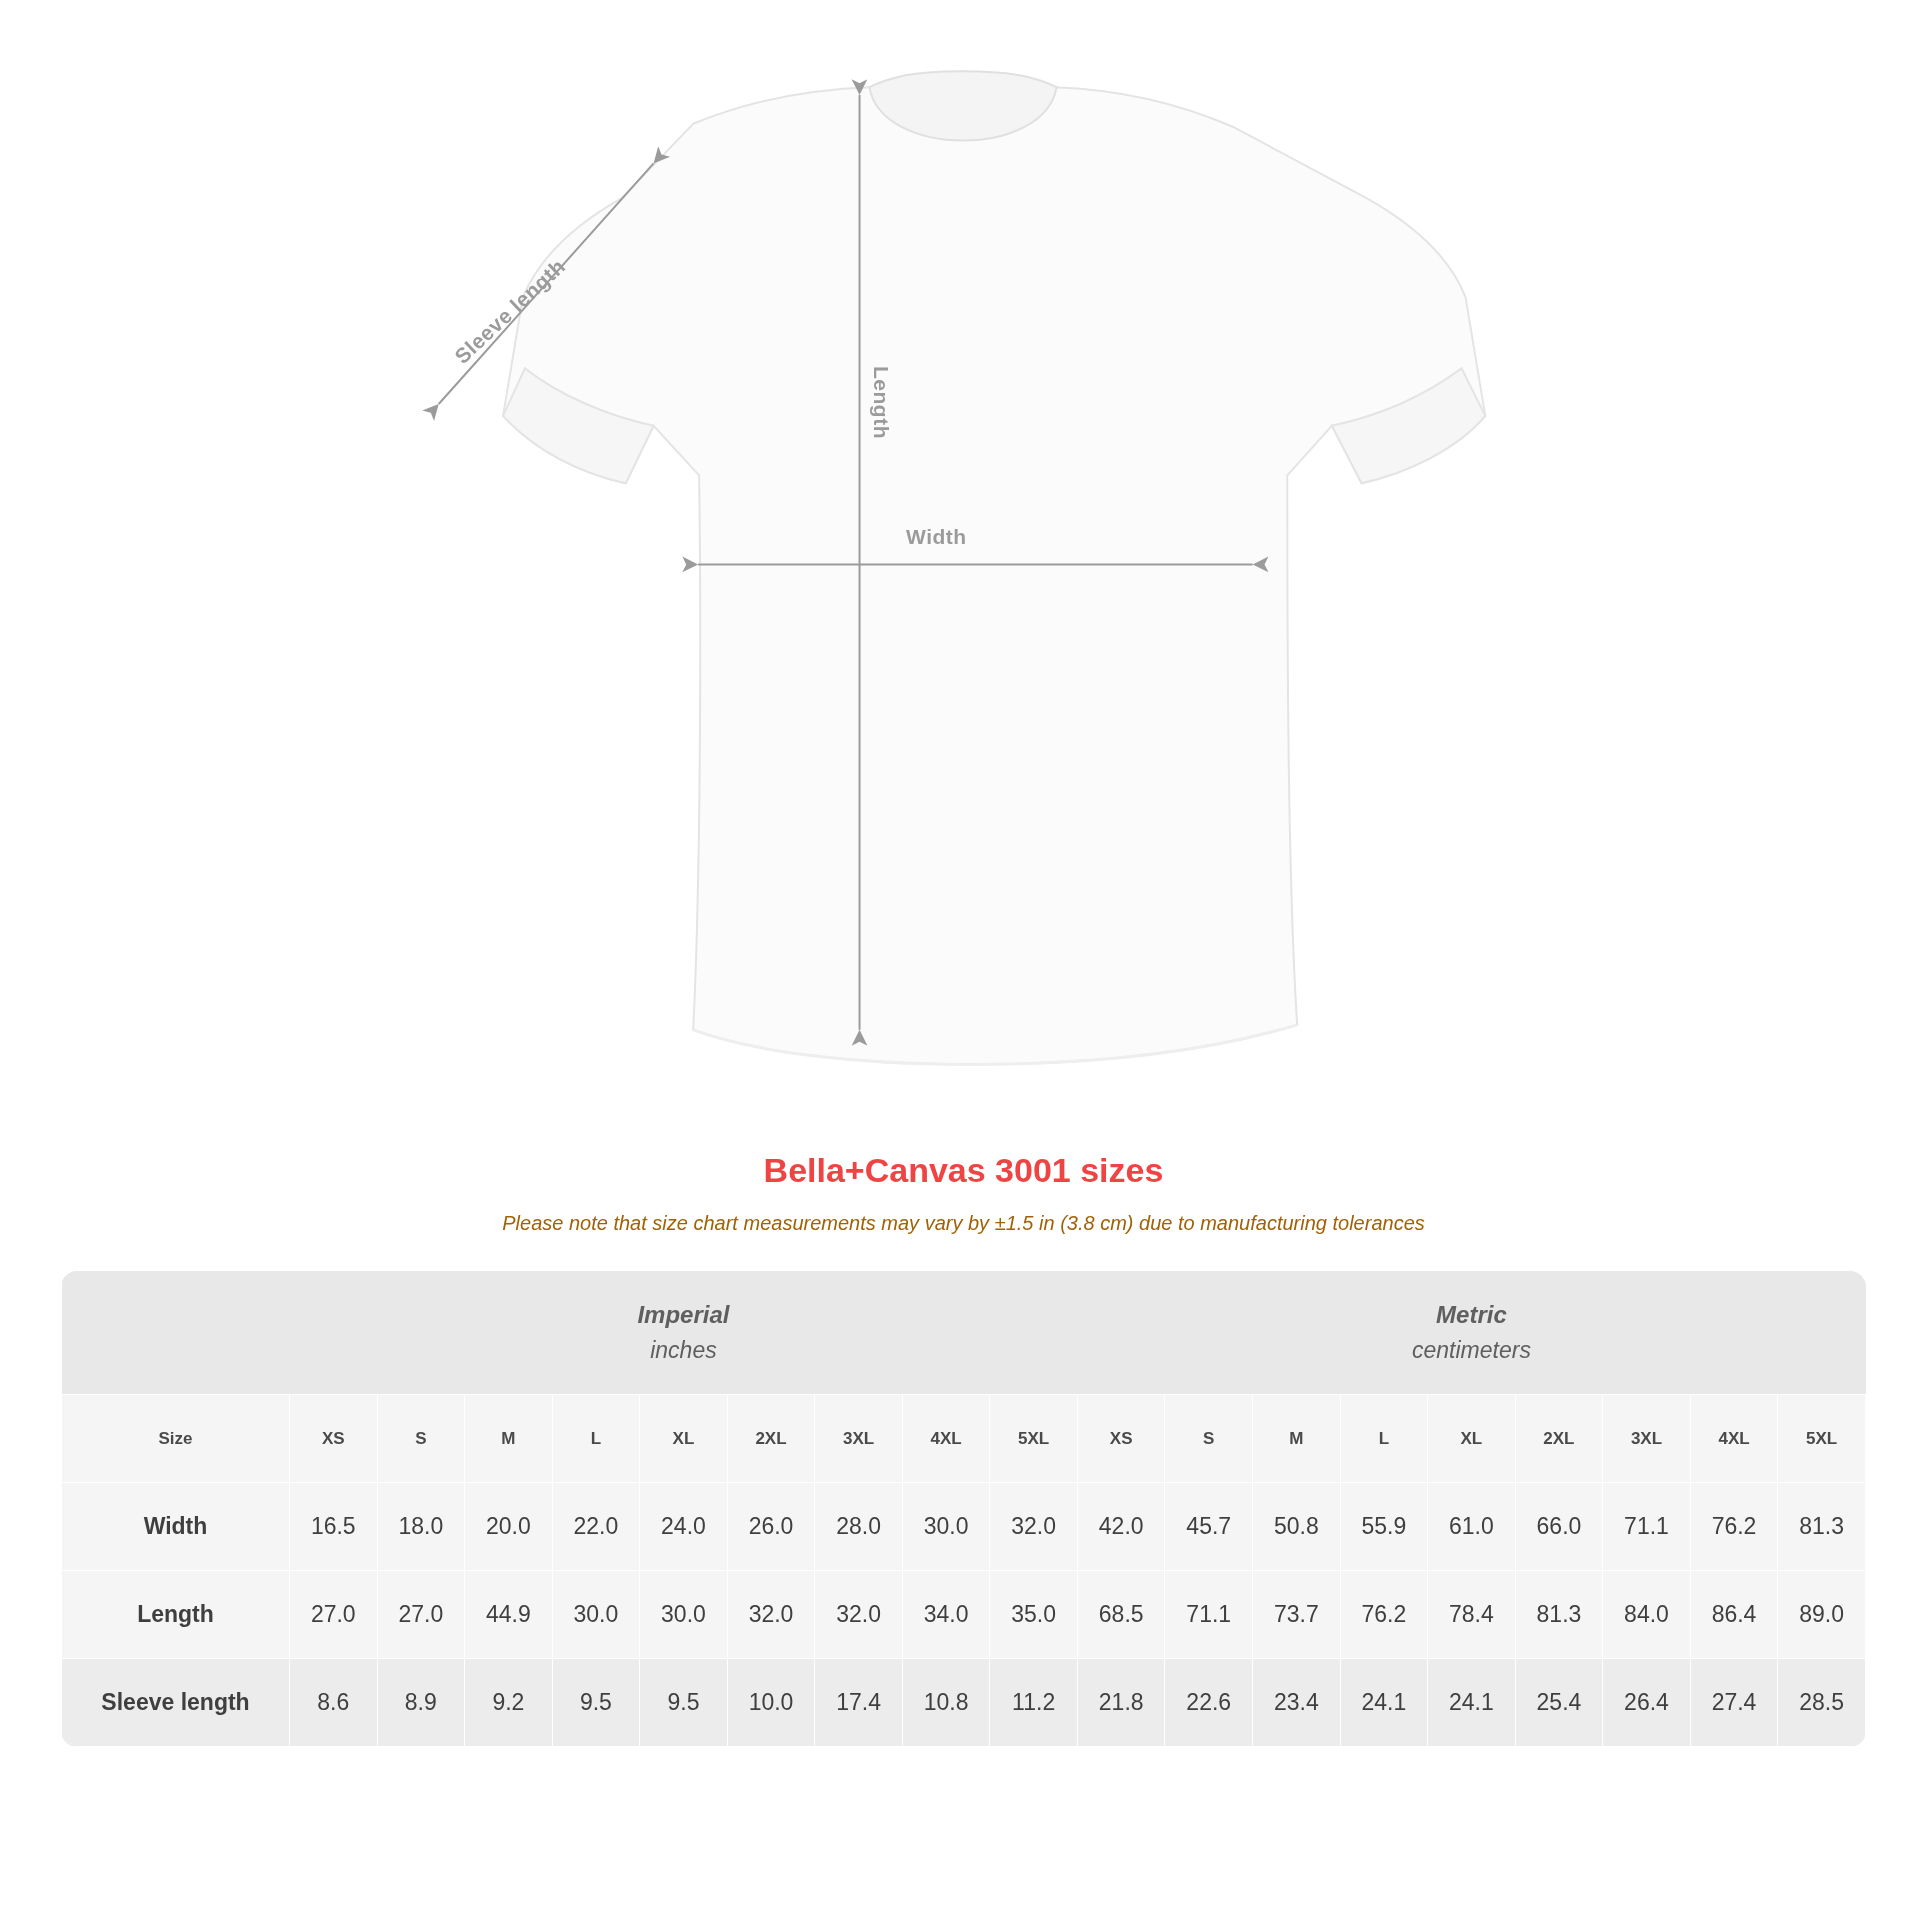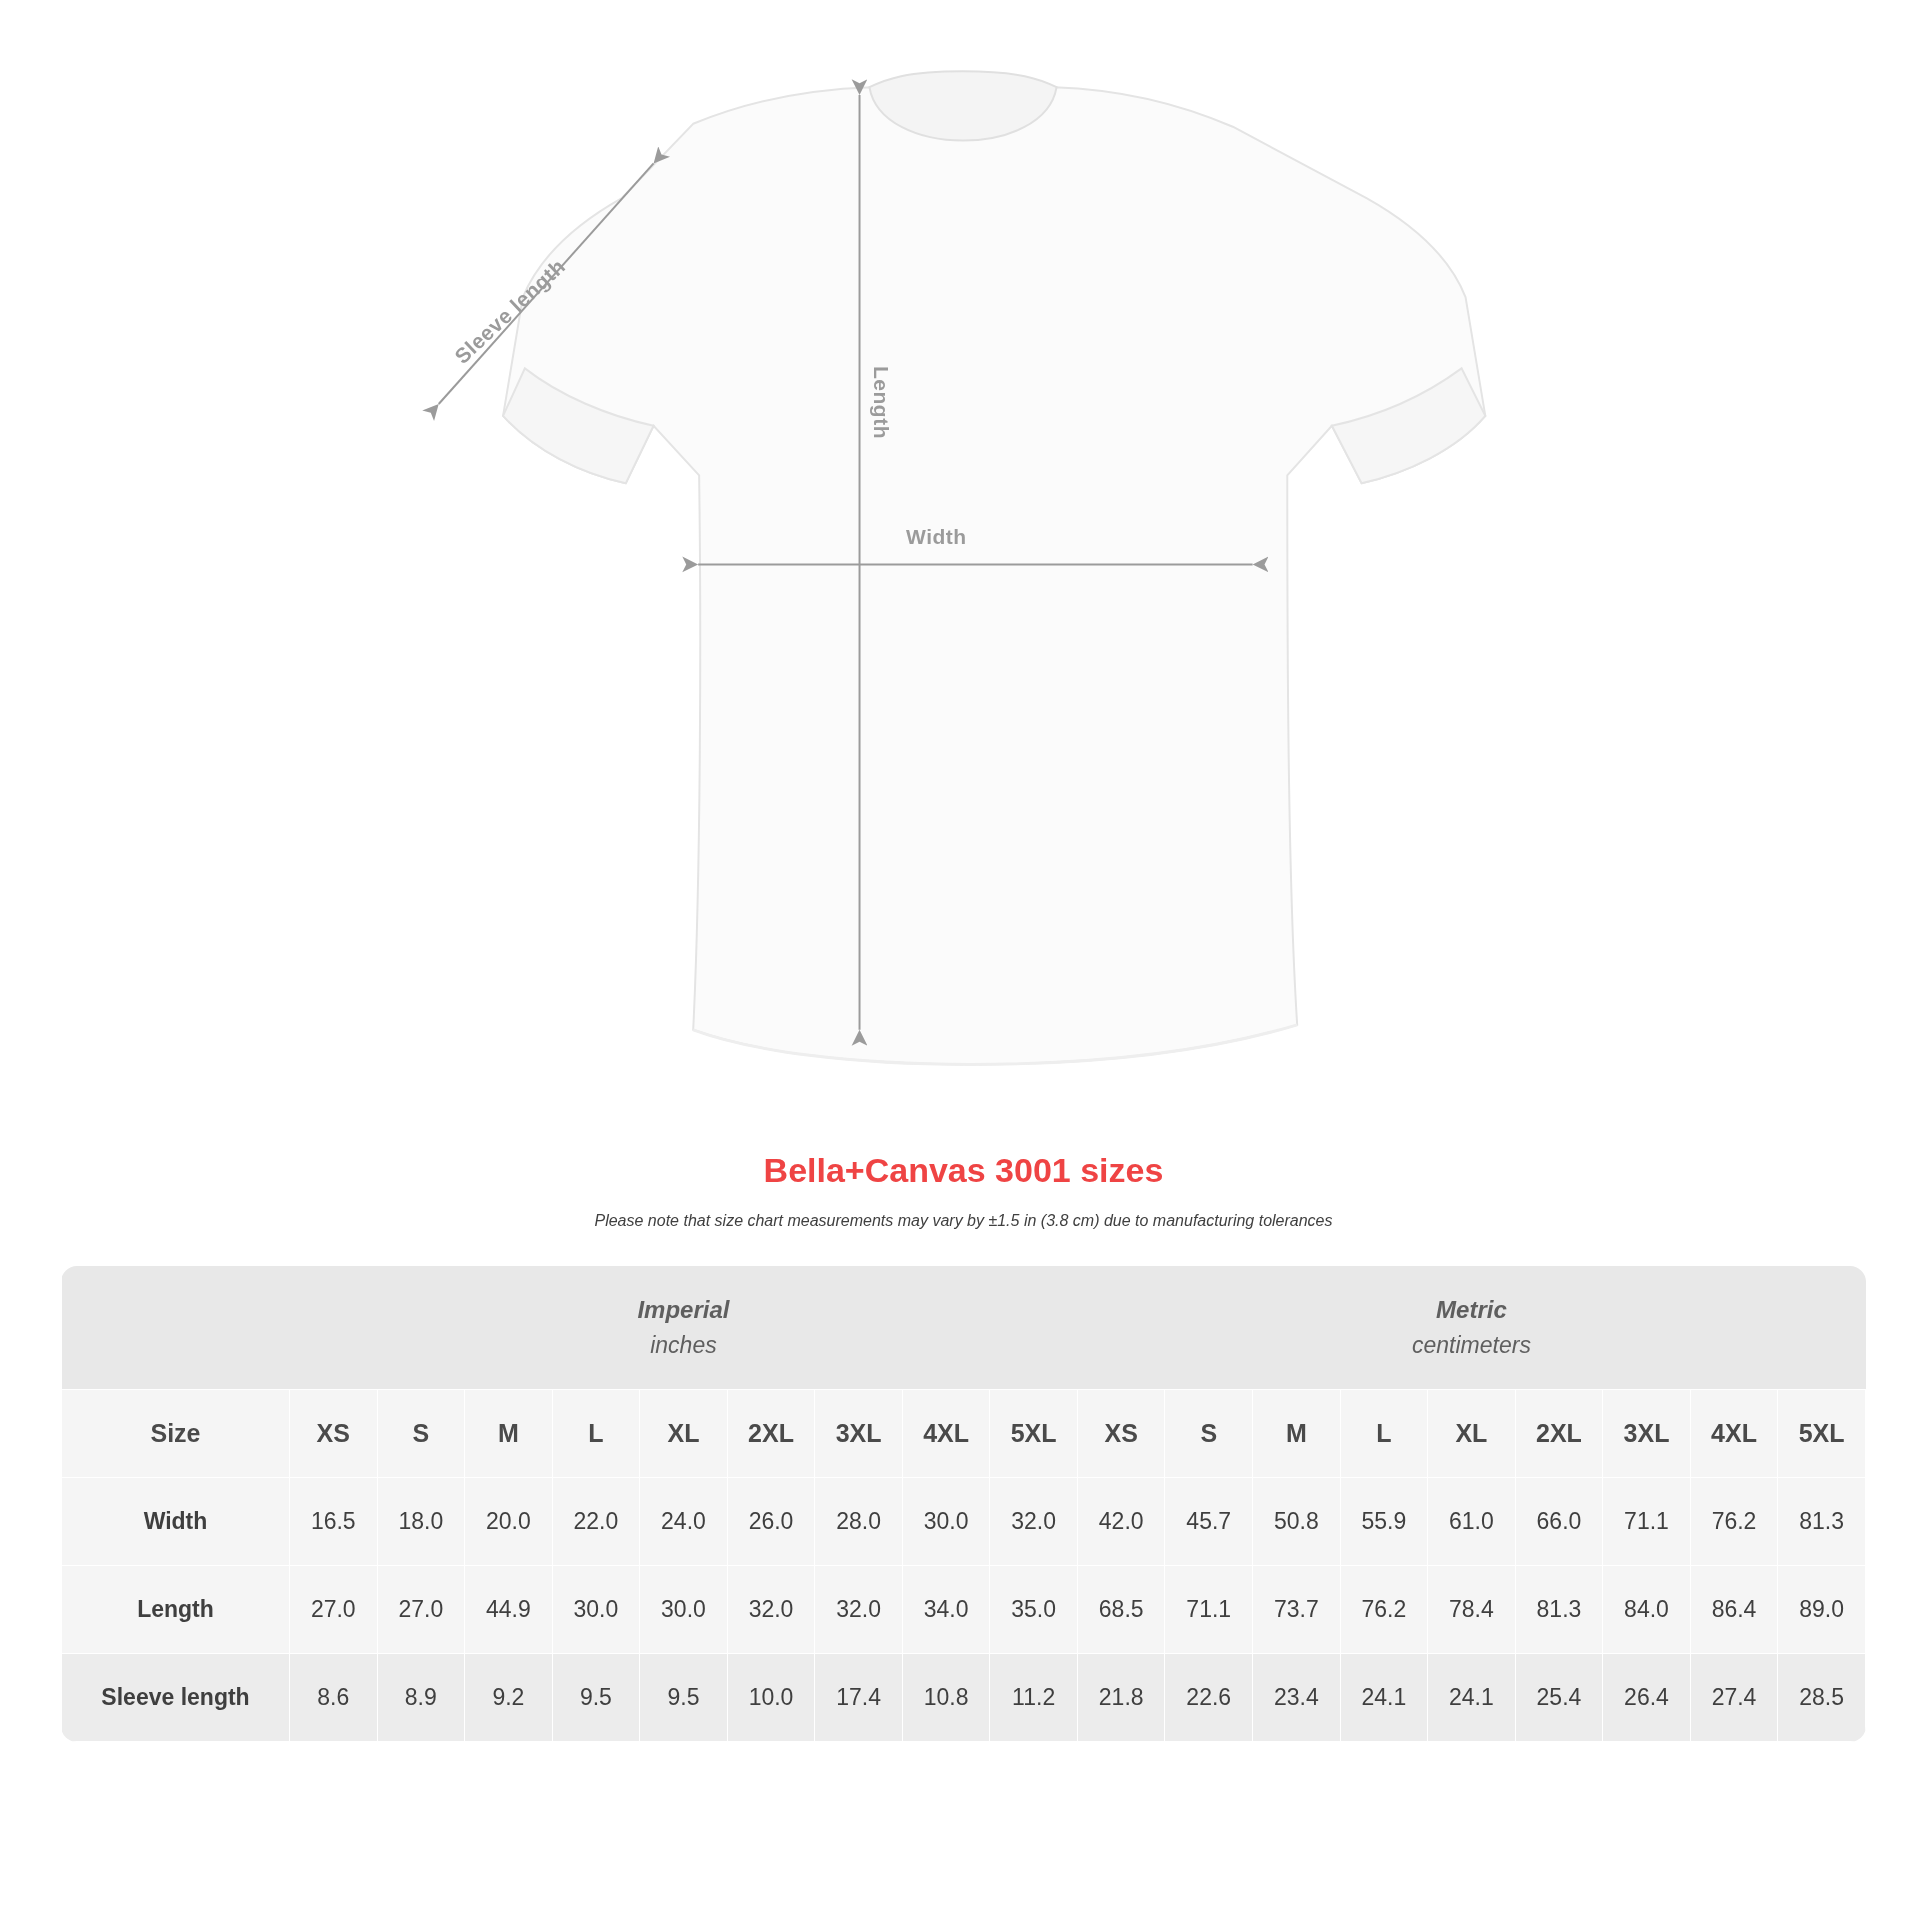--- a/index.html
+++ b/index.html
@@ -47,23 +47,23 @@
   
   .chart-title {
     text-align: center;
     font-size: 34px;
     font-weight: bold;
     color: #ef4444;
     margin-top: 42px;
   }
   .chart-note {
     text-align: center;
-    font-size: 16px;
+    font-size: 20px;
     font-style: italic;
-    color: #404040;
+    color: #a16207;
     margin-top: 22px;
   }
 
   
   .table-wrap {
     margin: 36px 61px 0 61px;
     border-radius: 16px;
     overflow: hidden;
   }
   table.size-table {
@@ -92,21 +92,21 @@
   .unit-sub {
     font-size: 23px;
     font-style: italic;
     color: #5f5f5f;
     margin-top: 8px;
   }
   tr.head-row td {
     background: #f5f5f5;
     font-weight: bold;
     color: #4a4a4a;
-    font-size: 25px;
+    font-size: 17px;
     height: 85px;
   }
   tr.head-row td.rowlabel {
     background: #f5f5f5;
   }
   tr.data-row td {
     height: 85px;
     background: #f5f5f5;
     font-size: 23px;
     color: #3f3f3f;

